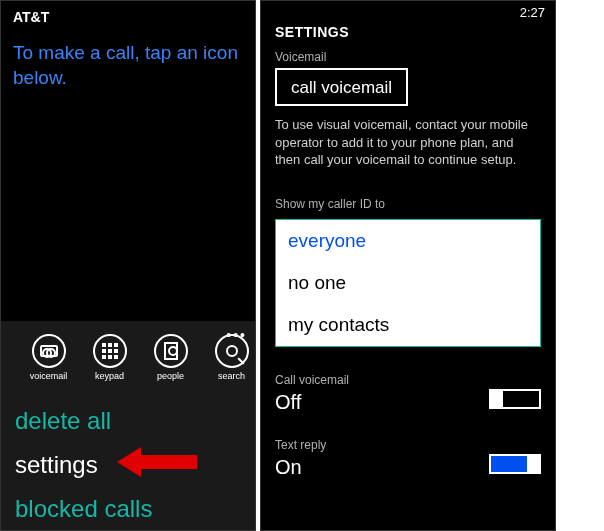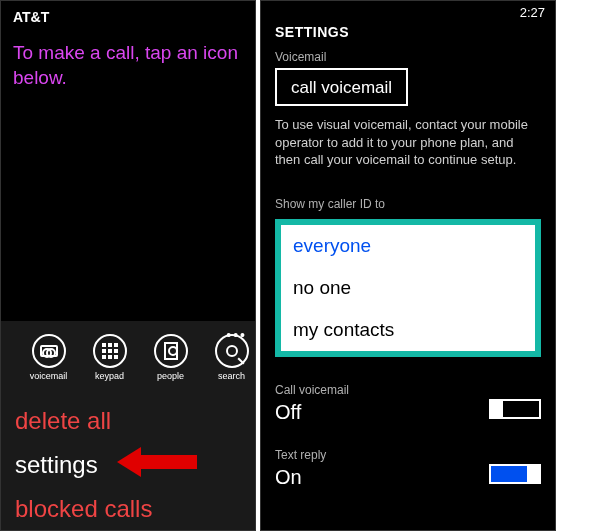--- a/index.html
+++ b/index.html
@@ -19,38 +19,38 @@
     position: relative;
     overflow: hidden;
     border: 1px solid #333;
   }
   .screen.left { width: 256px; }
   .screen.right { width: 296px; }
 
   
   .left .carrier { padding: 8px 12px 0; font-size: 14px; font-weight: 600; }
   .left .title { padding: 0 12px; font-size: 48px; font-weight: 300; line-height: 1; }
-  .left .hint { padding: 16px 12px 0; color: #d946ef; font-size: 19px; line-height: 1.3; font-weight: 300;}
+  .left .hint { padding: 16px 12px 0; color: #3b82f6; font-size: 19px; line-height: 1.3; font-weight: 300;}
   .left .appbar {
     position: absolute; left: 0; right: 0; top: 320px;
     background: #1a1a1a; height: 72px;
     display: flex; align-items: center; gap: 14px; padding-left: 24px;
   }
   .ab-item { display: flex; flex-direction: column; align-items: center; width: 50px; }
   .ab-circle {
     width: 34px; height: 34px; border: 2px solid #fff; border-radius: 50%;
     display: flex; align-items: center; justify-content: center;
   }
   .ab-label { font-size: 9px; margin-top: 3px; color: #fff; }
   .ab-more { position: absolute; right: 8px; top: 6px; font-size: 14px; letter-spacing: 2px; color:#fff;}
   .left .menu {
     position: absolute; left: 0; right: 0; top: 392px; bottom: 0;
     background: #1a1a1a; padding: 6px 14px 0;
   }
-  .menu-item { font-size: 24px; font-weight: 300; color: #ef4444; padding: 8px 0; }
+  .menu-item { font-size: 24px; font-weight: 300; color: #14b8a6; padding: 8px 0; }
   .menu-item.hot { color: #fff; }
 
   .arrow {
     position: absolute; left: 116px; top: 446px; width: 80px; height: 30px;
   }
   .arrow-head {
     width: 0; height: 0;
     border-top: 15px solid transparent;
     border-bottom: 15px solid transparent;
     border-right: 24px solid #e00000;
@@ -77,21 +77,21 @@
   .right .crumb { padding: 4px 14px 0; font-size: 14px; font-weight: 600; letter-spacing: 0.5px;}
   .right .title { padding: 0 14px 10px; font-size: 44px; font-weight: 300; line-height: 1; }
   .section-label { padding: 10px 14px 4px; font-size: 12px; color: #b0b0b0; }
   .vm-btn {
     margin: 0 14px; border: 2px solid #fff; display: inline-block;
     padding: 8px 14px 6px; font-size: 17px; font-weight: 400;
   }
   .vm-note { padding: 10px 14px 0; font-size: 13px; color: #d0d0d0; line-height: 1.35; }
   .dropdown-open {
     margin: 4px 14px 0; background: #fff; color: #000;
-    border: 6px solid #14b8a6;
+    border: 1px solid #14b8a6;
   }
   .dd-opt { padding: 10px 12px; font-size: 19px; color: #000; }
   .dd-opt.sel { color: #0050ef; }
   .setting-val { padding: 0 14px; font-size: 20px; color: #fff; }
   .toggle { position: absolute; right: 14px; width: 52px; height: 20px; border: 2px solid #fff; }
   .toggle .knob { position:absolute; width: 14px; height: 20px; background:#fff; top:-2px;}
   .toggle.off .knob{ left:-2px; }
   .toggle.on { background:#0050ef; }
   .toggle.on .knob{ right:-2px; }
   .row { position: relative; }

